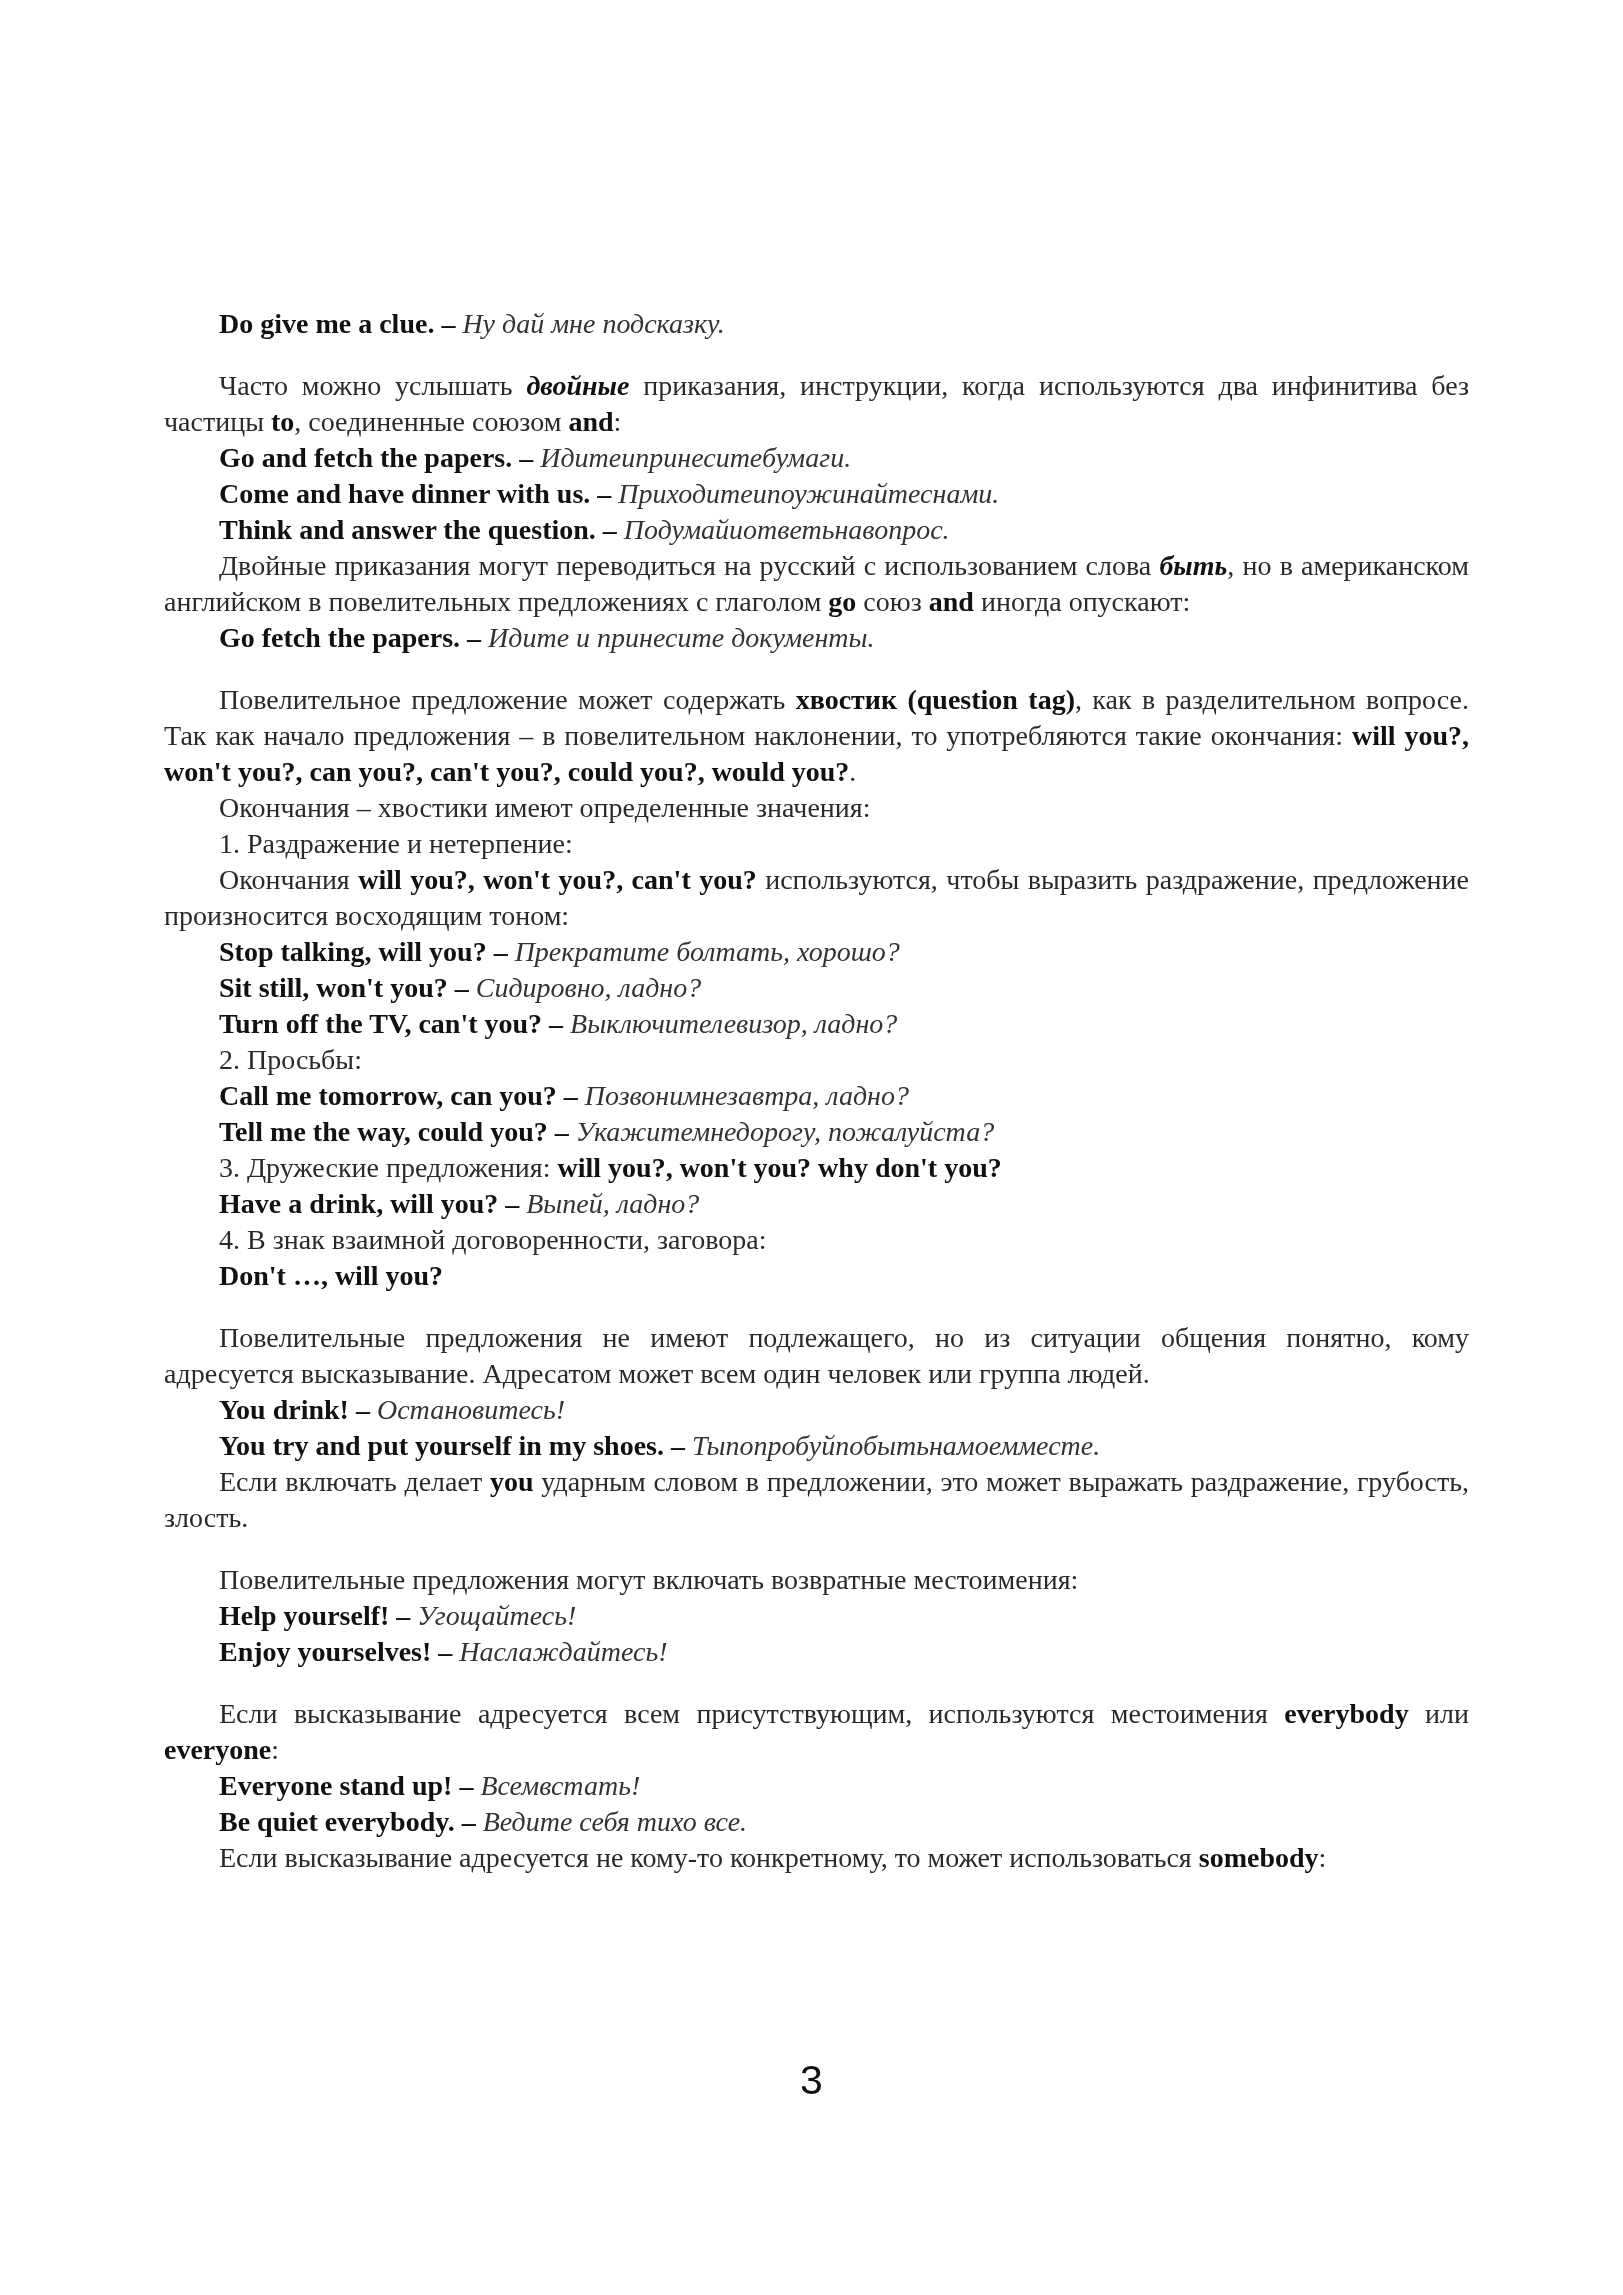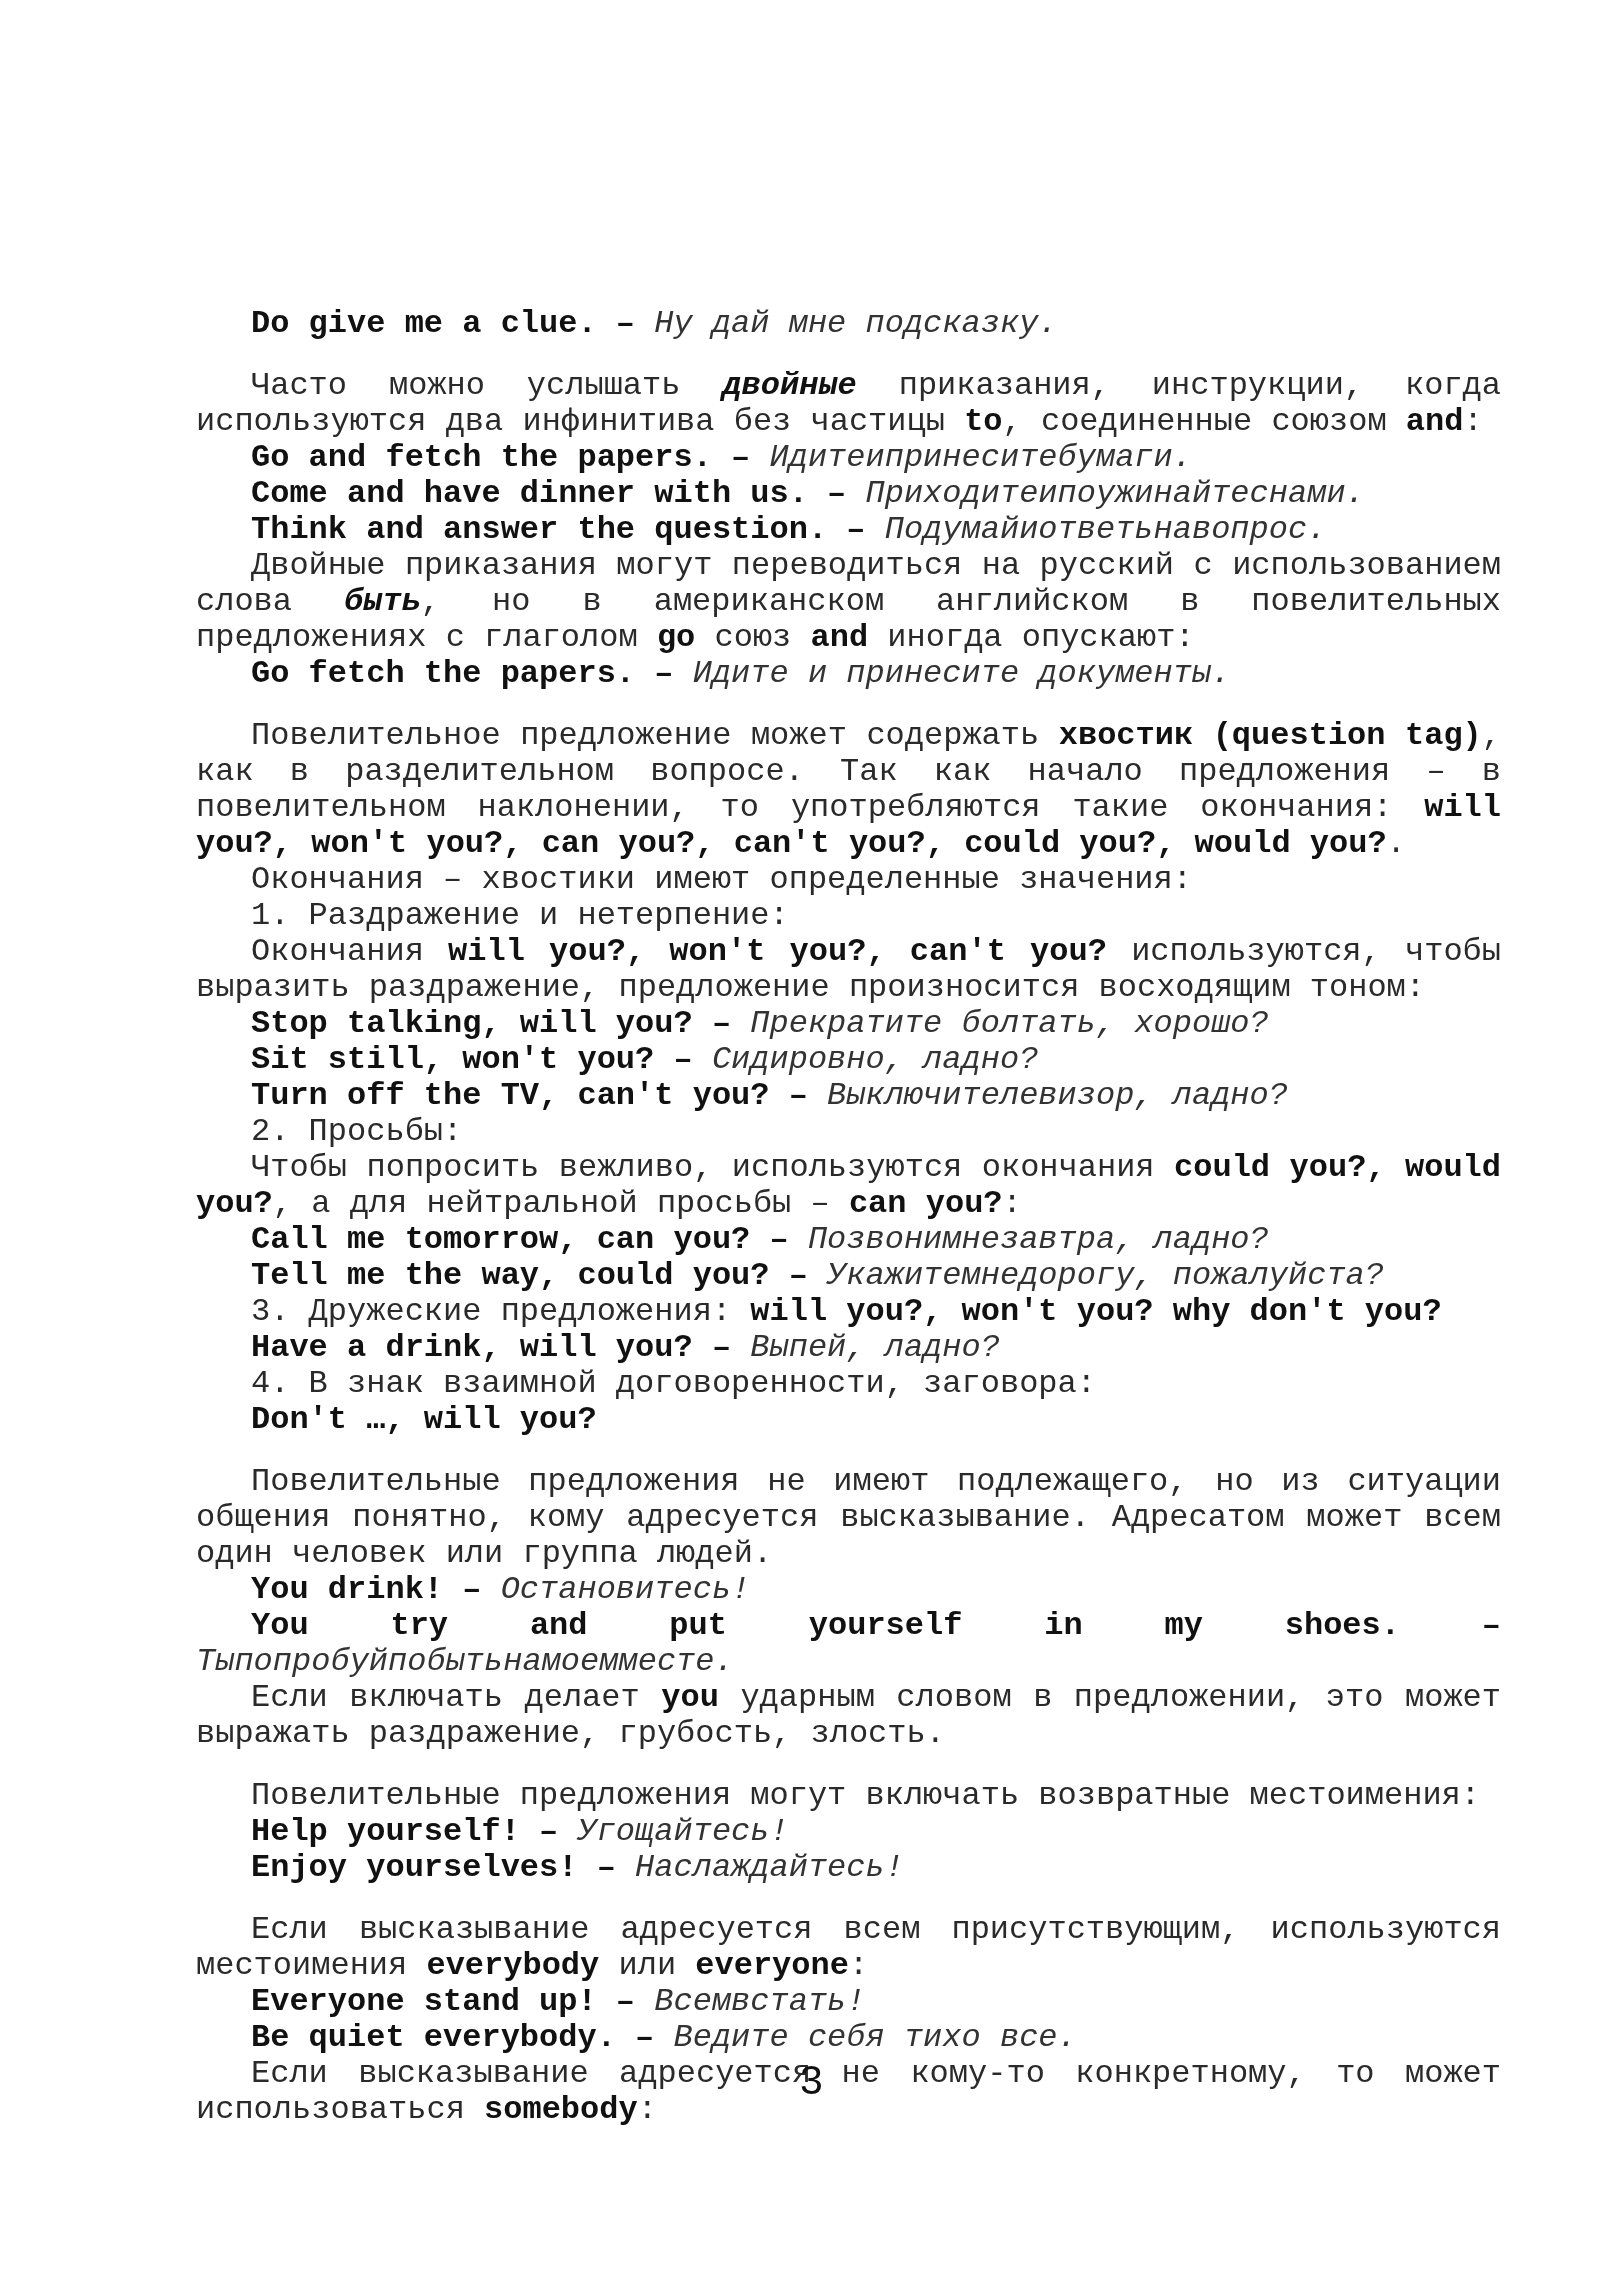--- a/index.html
+++ b/index.html
@@ -1,20 +1,20 @@
 <!DOCTYPE html>
 <html style="font-size:10px"><head>
 <meta charset="utf-8">
 <style>
   html, body { margin: 0; padding: 0; background: #ffffff; }
   body { width: 1623px; height: 2295px; position: relative; overflow: hidden; }
   .page {
     position: absolute; left: 164px; top: 306px; width: 1305px;
-    font-family: Liberation Mono, monospace;
-    font-size: 32px; line-height: 36px; color: #2a2a2a; margin-left: 32px;
+    font-family: Liberation Serif, serif;
+    font-size: 28px; line-height: 36px; color: #2a2a2a;
   }
   .p { margin: 0; text-indent: 55px; text-align: justify; }
   .gap { height: 26px; }
   b { color: #111; font-weight: bold; }
   i { font-style: italic; color: #333; }
   .bi { font-weight: bold; font-style: italic; color: #111; }
   .pagenum {
     position: absolute; left: 0; width: 1623px; top: 2057px; text-align: center;
     font-family: "Liberation Sans", sans-serif; font-size: 41px; color: #111;
   }
@@ -33,21 +33,20 @@
     <p class="p"><b>Go fetch the papers.</b><b> – </b><i>Идите и принесите документы.</i></p>
     <div class="gap"></div>
     <p class="p"><span>Повелительное предложение может содержать </span><b>хвостик (question tag)</b><span>, как в разделительном вопросе. Так как начало предложения – в повелительном наклонении, то употребляются такие окончания: </span><b>will you?, won't you?, can you?, can't you?, could you?, would you?</b><span>.</span></p>
     <p class="p"><span>Окончания – хвостики имеют определенные значения:</span></p>
     <p class="p"><span>1. Раздражение и нетерпение:</span></p>
     <p class="p"><span>Окончания </span><b>will you?, won't you?, can't you?</b><span> используются, чтобы выразить раздражение, предложение произносится восходящим тоном:</span></p>
     <p class="p"><b>Stop talking, will you?</b><b> – </b><i>Прекратите болтать, хорошо?</i></p>
     <p class="p"><b>Sit still, won't you?</b><b> – </b><i>Сидировно, ладно?</i></p>
     <p class="p"><b>Turn off the TV, can't you?</b><b> – </b><i>Выключителевизор, ладно?</i></p>
     <p class="p"><span>2. Просьбы:</span></p>
-    <p class="p"><span>Чтобы попросить вежливо, используются окончания </span><b>could you?, would you?</b><span>, а для нейтральной просьбы – </span><b>can you?</b><span>:</span></p>
     <p class="p"><b>Call me tomorrow, can you?</b><b> – </b><i>Позвонимнезавтра, ладно?</i></p>
     <p class="p"><b>Tell me the way, could you?</b><b> – </b><i>Укажитемнедорогу, пожалуйста?</i></p>
     <p class="p"><span>3. Дружеские предложения: </span><b>will you?, won't you? why don't you?</b></p>
     <p class="p"><b>Have a drink, will you?</b><b> – </b><i>Выпей, ладно?</i></p>
     <p class="p"><span>4. В знак взаимной договоренности, заговора:</span></p>
     <p class="p"><b>Don't …, will you?</b></p>
     <div class="gap"></div>
     <p class="p"><span>Повелительные предложения не имеют подлежащего, но из ситуации общения понятно, кому адресуется высказывание. Адресатом может всем один человек или группа людей.</span></p>
     <p class="p"><b>You drink!</b><b> – </b><i>Остановитесь!</i></p>
     <p class="p"><b>You try and put yourself in my shoes.</b><b> – </b><i>Тыпопробуйпобытьнамоемместе.</i></p>

